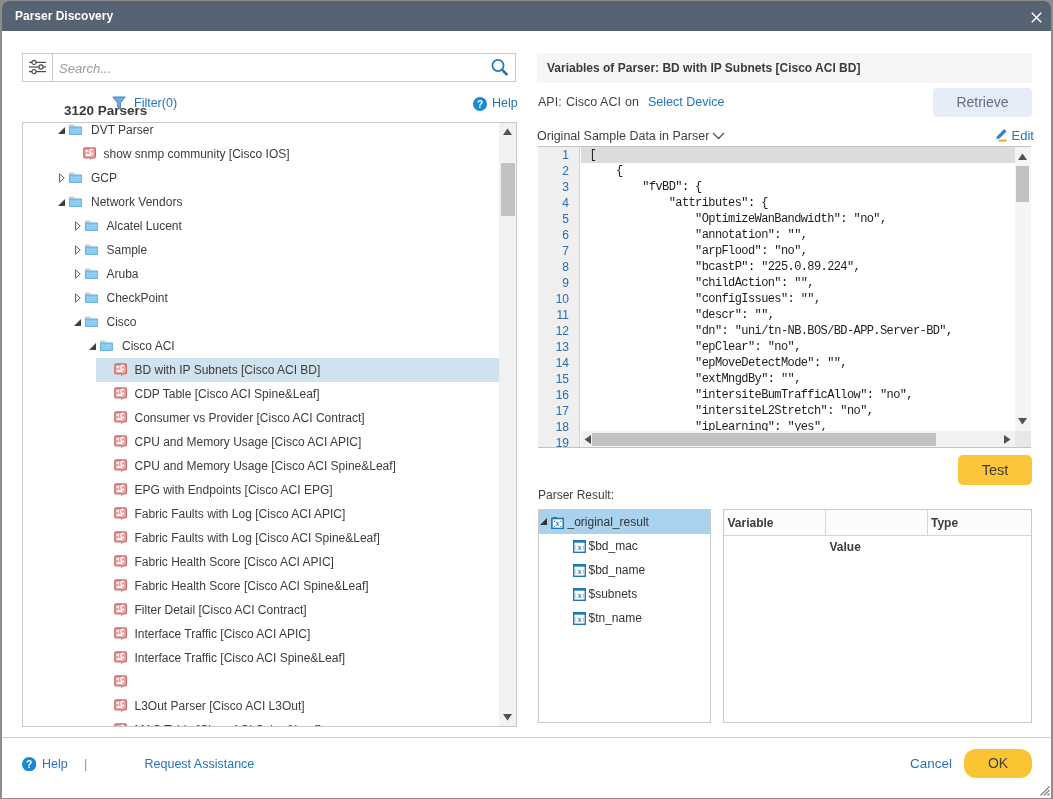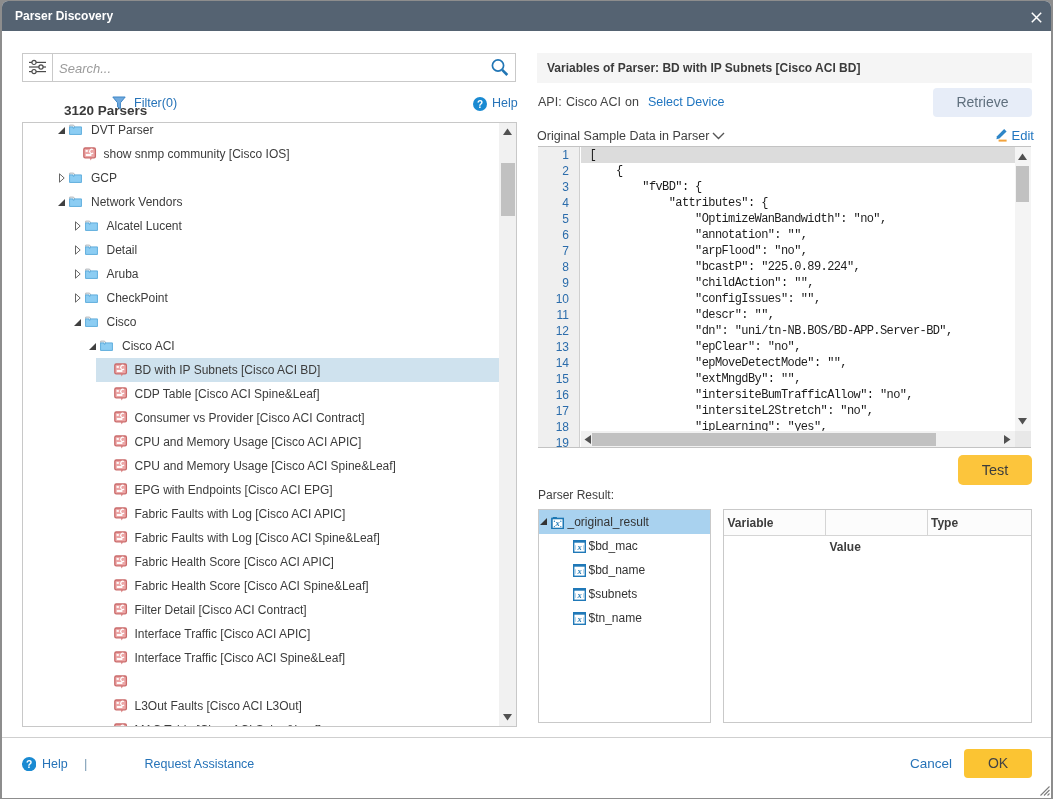--- a/index.html
+++ b/index.html
@@ -98,21 +98,21 @@
 <div class="tl" style="left:106.5px;top:214px">Alcatel Lucent</div>
 <svg style="position:absolute;left:74.5px;top:245px" width="6" height="10" viewBox="0 0 6 10">
         <path d="M0.5 0.8 L5.2 5 L0.5 9.2 Z" fill="none" stroke="#666" stroke-width="1"></path>
       </svg>
 <div style="position:absolute;left:84.5px;top:243.5px">
         <svg width="13" height="11" viewBox="0 0 13 11">
           <path d="M0.7 3.2 L0.7 1.1 L4.6 1.1 L5.9 3.2" fill="#eff1f2" stroke="#aab1b7" stroke-width="0.9"></path>
           <path d="M0.55 10.45 L0.55 2.9 L4.0 2.9 L4.0 4.1 L5.2 4.1 L5.2 2.9 L12.45 2.9 L12.45 10.45 Z" fill="#8ccdf3" stroke="#58a9da" stroke-width="0.9" stroke-linejoin="round"></path>
         </svg>
       </div>
-<div class="tl" style="left:106.5px;top:238px">Detail</div>
+<div class="tl" style="left:106.5px;top:238px">Sample</div>
 <svg style="position:absolute;left:74.5px;top:269px" width="6" height="10" viewBox="0 0 6 10">
         <path d="M0.5 0.8 L5.2 5 L0.5 9.2 Z" fill="none" stroke="#666" stroke-width="1"></path>
       </svg>
 <div style="position:absolute;left:84.5px;top:267.5px">
         <svg width="13" height="11" viewBox="0 0 13 11">
           <path d="M0.7 3.2 L0.7 1.1 L4.6 1.1 L5.9 3.2" fill="#eff1f2" stroke="#aab1b7" stroke-width="0.9"></path>
           <path d="M0.55 10.45 L0.55 2.9 L4.0 2.9 L4.0 4.1 L5.2 4.1 L5.2 2.9 L12.45 2.9 L12.45 10.45 Z" fill="#8ccdf3" stroke="#58a9da" stroke-width="0.9" stroke-linejoin="round"></path>
         </svg>
       </div>
 <div class="tl" style="left:106.5px;top:262px">Aruba</div>
@@ -284,21 +284,21 @@
       </div>
 <div style="position:absolute;left:114.0px;top:699px">
         <svg width="14" height="15" viewBox="0 0 14 15">
           <rect x="0.8" y="1" width="11.6" height="9.8" rx="1.4" fill="#eca7a7" stroke="#c96a6a" stroke-width="1.3"></rect>
           <path d="M6.6 10.6 L9.4 10.6 L7.6 13.6 Z" fill="#d98080"></path>
           <rect x="2.6" y="3" width="2.2" height="1.9" fill="#fff" opacity="0.95"></rect>
           <path d="M9.9 2.6 a2.1 2.1 0 1 0 0.2 3.4" fill="none" stroke="#fff" stroke-width="1.2"></path>
           <rect x="2.8" y="7" width="5.6" height="2" fill="#fff" opacity="0.95"></rect>
         </svg>
       </div>
-<div class="tl" style="left:134.5px;top:694px">L3Out Faults [Cisco ACI L3Out]</div>
+<div class="tl" style="left:134.5px;top:694px">L3Out Parser [Cisco ACI L3Out]</div>
 <div style="position:absolute;left:114.0px;top:723px">
         <svg width="14" height="15" viewBox="0 0 14 15">
           <rect x="0.8" y="1" width="11.6" height="9.8" rx="1.4" fill="#eca7a7" stroke="#c96a6a" stroke-width="1.3"></rect>
           <path d="M6.6 10.6 L9.4 10.6 L7.6 13.6 Z" fill="#d98080"></path>
           <rect x="2.6" y="3" width="2.2" height="1.9" fill="#fff" opacity="0.95"></rect>
           <path d="M9.9 2.6 a2.1 2.1 0 1 0 0.2 3.4" fill="none" stroke="#fff" stroke-width="1.2"></path>
           <rect x="2.8" y="7" width="5.6" height="2" fill="#fff" opacity="0.95"></rect>
         </svg>
       </div>
 <div class="tl" style="left:134.5px;top:718px">MAC Table [Cisco ACI Spine&amp;Leaf]</div>
@@ -427,20 +427,20 @@
 
 <div class="abs" style="left:2px;top:737px;width:1049px;height:1px;background:#cfcfcf;"></div>
 <svg class="abs" style="left:21.8px;top:757px" width="14.4" height="14.4" viewBox="0 0 14 14">
     <circle cx="7" cy="7" r="7" fill="#1a8ad2"></circle>
     <text x="7" y="10.6" font-size="10" font-weight="bold" fill="#fff" text-anchor="middle" font-family="Liberation Sans,sans-serif">?</text>
   </svg>
 <div class="abs" style="left:42px;top:757px;font-size:12.5px;color:#2673b8;">Help</div>
 <div class="abs" style="left:84px;top:756px;font-size:13px;color:#7d9cb5;">|</div>
 <div class="abs" style="left:104.5px;top:757px;font-size:12.5px;color:#2673b8;margin-left:40px;">Request Assistance</div>
 <div class="abs" style="left:910px;top:756px;font-size:13.5px;color:#2673b8;">Cancel</div>
-<div class="abs" style="left:964px;top:748.8px;width:68px;height:29.4px;background:#fbc433;border-radius:4px;text-align:center;line-height:29.4px;font-size:14px;color:#444;">OK</div>
+<div class="abs" style="left:964px;top:748.8px;width:68px;height:29.4px;background:#fbc433;border-radius:12px;text-align:center;line-height:29.4px;font-size:14px;color:#444;">OK</div>
 <svg class="abs" style="left:1039px;top:785px" width="11" height="11" viewBox="0 0 11 11">
     <g stroke="#7d7d7d" stroke-width="1.1">
       <line x1="10.5" y1="1.5" x2="1.5" y2="10.5"></line>
       <line x1="10.5" y1="5" x2="5" y2="10.5"></line>
       <line x1="10.5" y1="8.5" x2="8.5" y2="10.5"></line>
     </g>
   </svg>
 
 </body></html>

